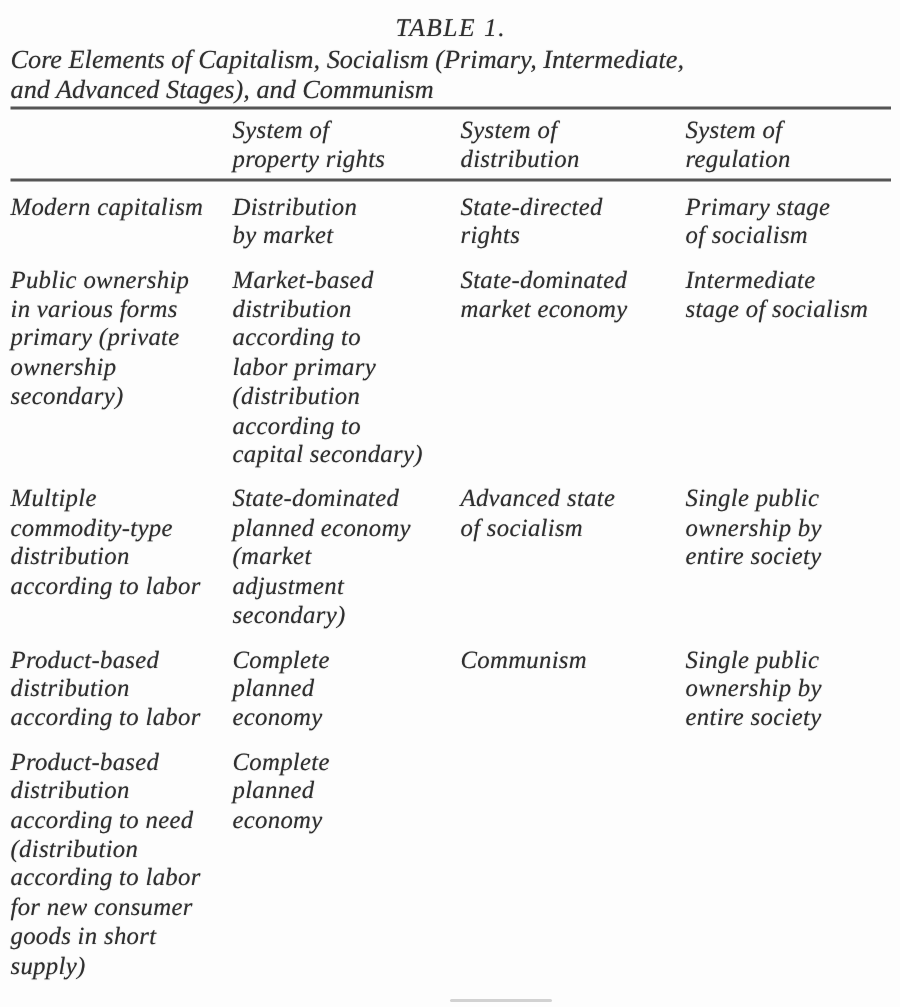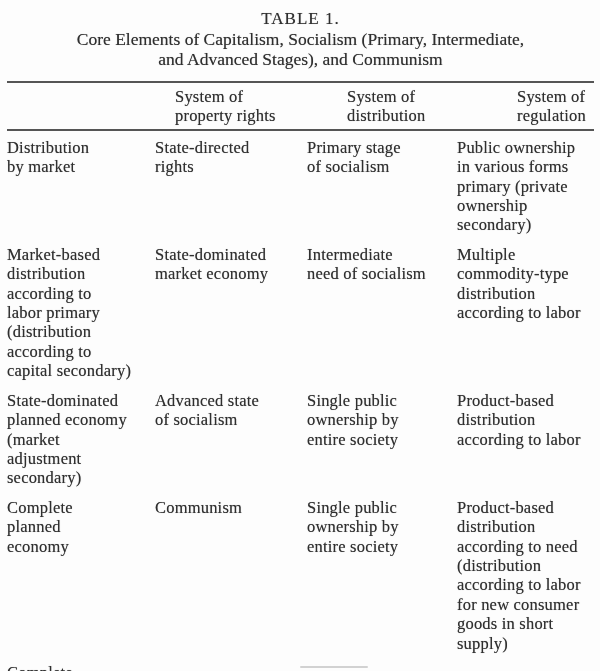--- a/index.html
+++ b/index.html
@@ -1,15 +1,15 @@
 <!DOCTYPE html>
 <html><head>
 <meta charset="utf-8">
 <style>
-  * { margin: 0; padding: 0; box-sizing: border-box; }
+  * { margin: 0; padding: 0; box-sizing: border-box; font-style: italic; }
   html, body {
     width: 600px; height: 671px;
     background: #fdfdfd;
     overflow: hidden;
     font-family: "Liberation Serif", "DejaVu Serif", serif;
     color: #2f2f2f;
   }
   .page {
     position: relative;
     width: 600px; height: 671px;
@@ -17,42 +17,41 @@
     
     text-shadow: 0 0 0.7px rgba(47,47,47,0.55);
   }
   .title {
     text-align: center;
     font-size: 17px;
     line-height: 22px;
     letter-spacing: 1px;
   }
   .subtitle {
-    text-align: center;
     font-size: 17.5px;
     line-height: 19.5px;
     white-space: pre-line;
-    margin-bottom: 12px;
+    margin-bottom: 2px;
   }
   .rule {
     height: 0;
     border-top: 2px solid #555;
   }
   .grid {
     display: grid;
     grid-template-columns: 148px 152px 150px 1fr;
   }
   .cell {
     white-space: pre-line;
     font-size: 16.5px;
     line-height: 19.4px;
     letter-spacing: 0.2px;
     padding-right: 4px;
   }
-  .header-row { padding: 4px 0 3px 0; gap: 20px; }
+  .header-row { padding: 4px 0 3px 0; }
   .body-grid { padding-top: 7px; row-gap: 10px; }
   .artifact-line {
     position: absolute;
     left: 300px; top: 666px;
     width: 68px; height: 2px;
     background: #d2d2d2;
     border-radius: 1px;
   }
 </style>
 </head>
@@ -73,20 +72,21 @@
     <div class="cell">System of
 distribution</div>
     <div class="cell">System of
 regulation</div>
   </div>
 
   <div class="rule"></div>
 
   <div class="grid body-grid">
 
+    <div class="cell">Modern capitalism</div>
     <div class="cell">Distribution
 by market</div>
     <div class="cell">State-directed
 rights</div>
 
     <div class="cell">Primary stage
 of socialism</div>
     <div class="cell">Public ownership
 in various forms
 primary (private
@@ -96,21 +96,21 @@
 distribution
 according to
 labor primary
 (distribution
 according to
 capital secondary)</div>
     <div class="cell">State-dominated
 market economy</div>
 
     <div class="cell">Intermediate
-need of socialism</div>
+stage of socialism</div>
     <div class="cell">Multiple
 commodity-type
 distribution
 according to labor</div>
     <div class="cell">State-dominated
 planned economy
 (market
 adjustment
 secondary)</div>
 

